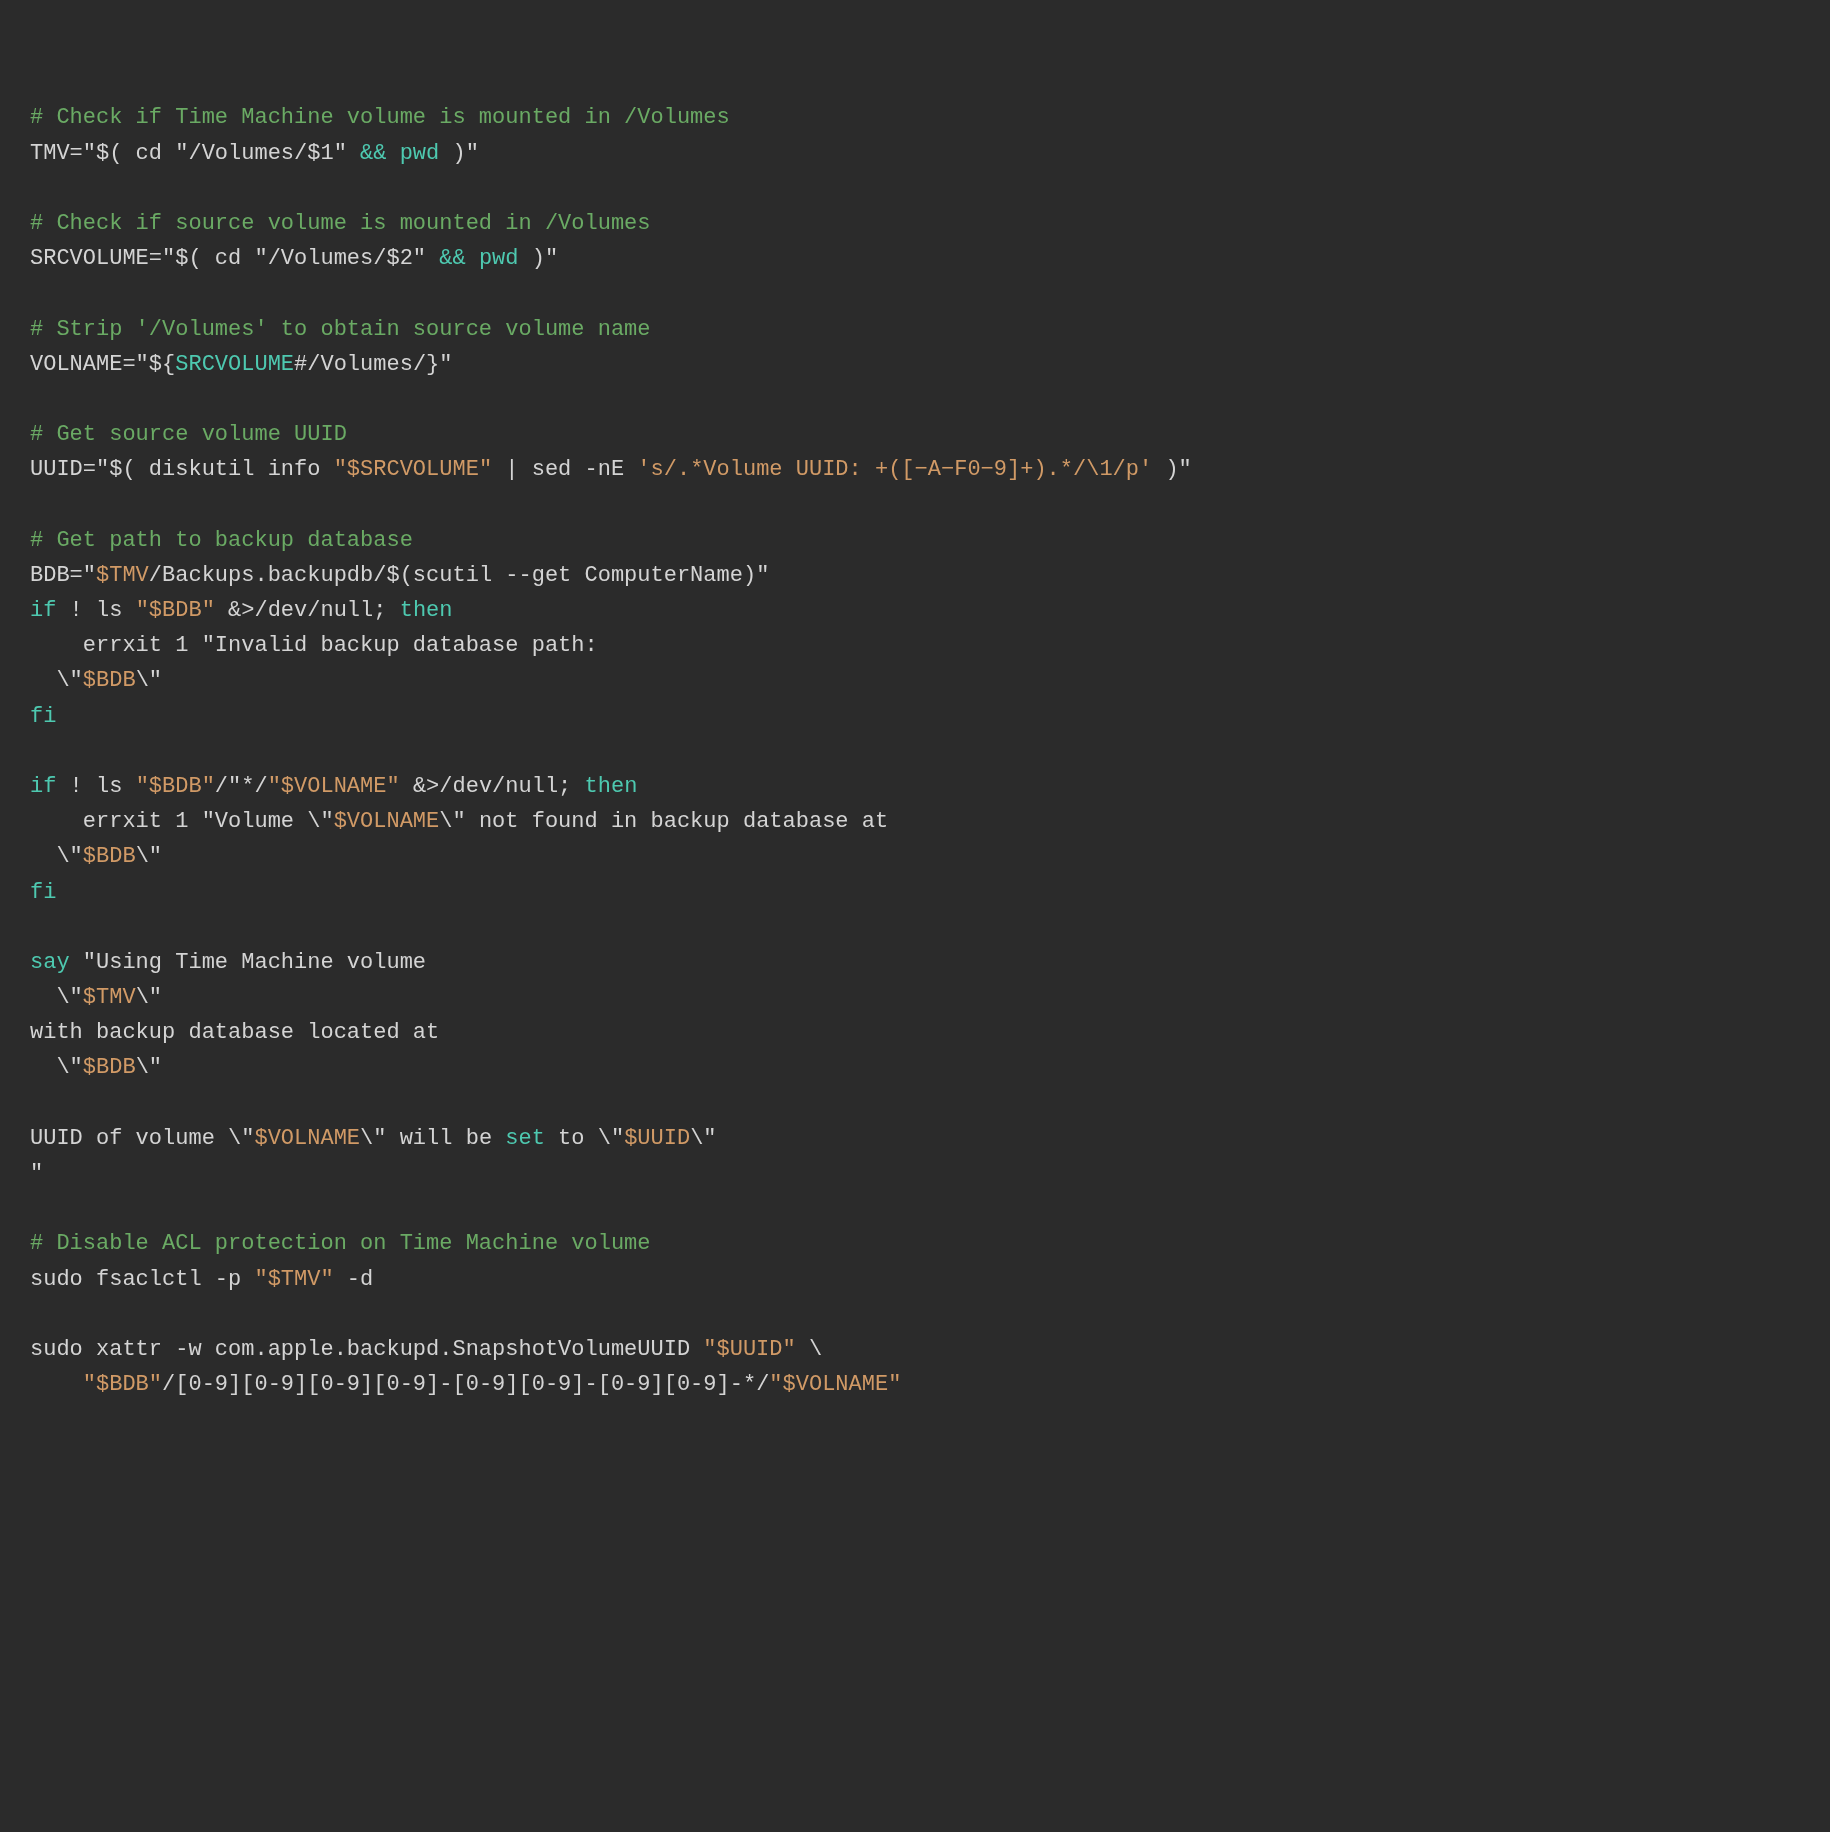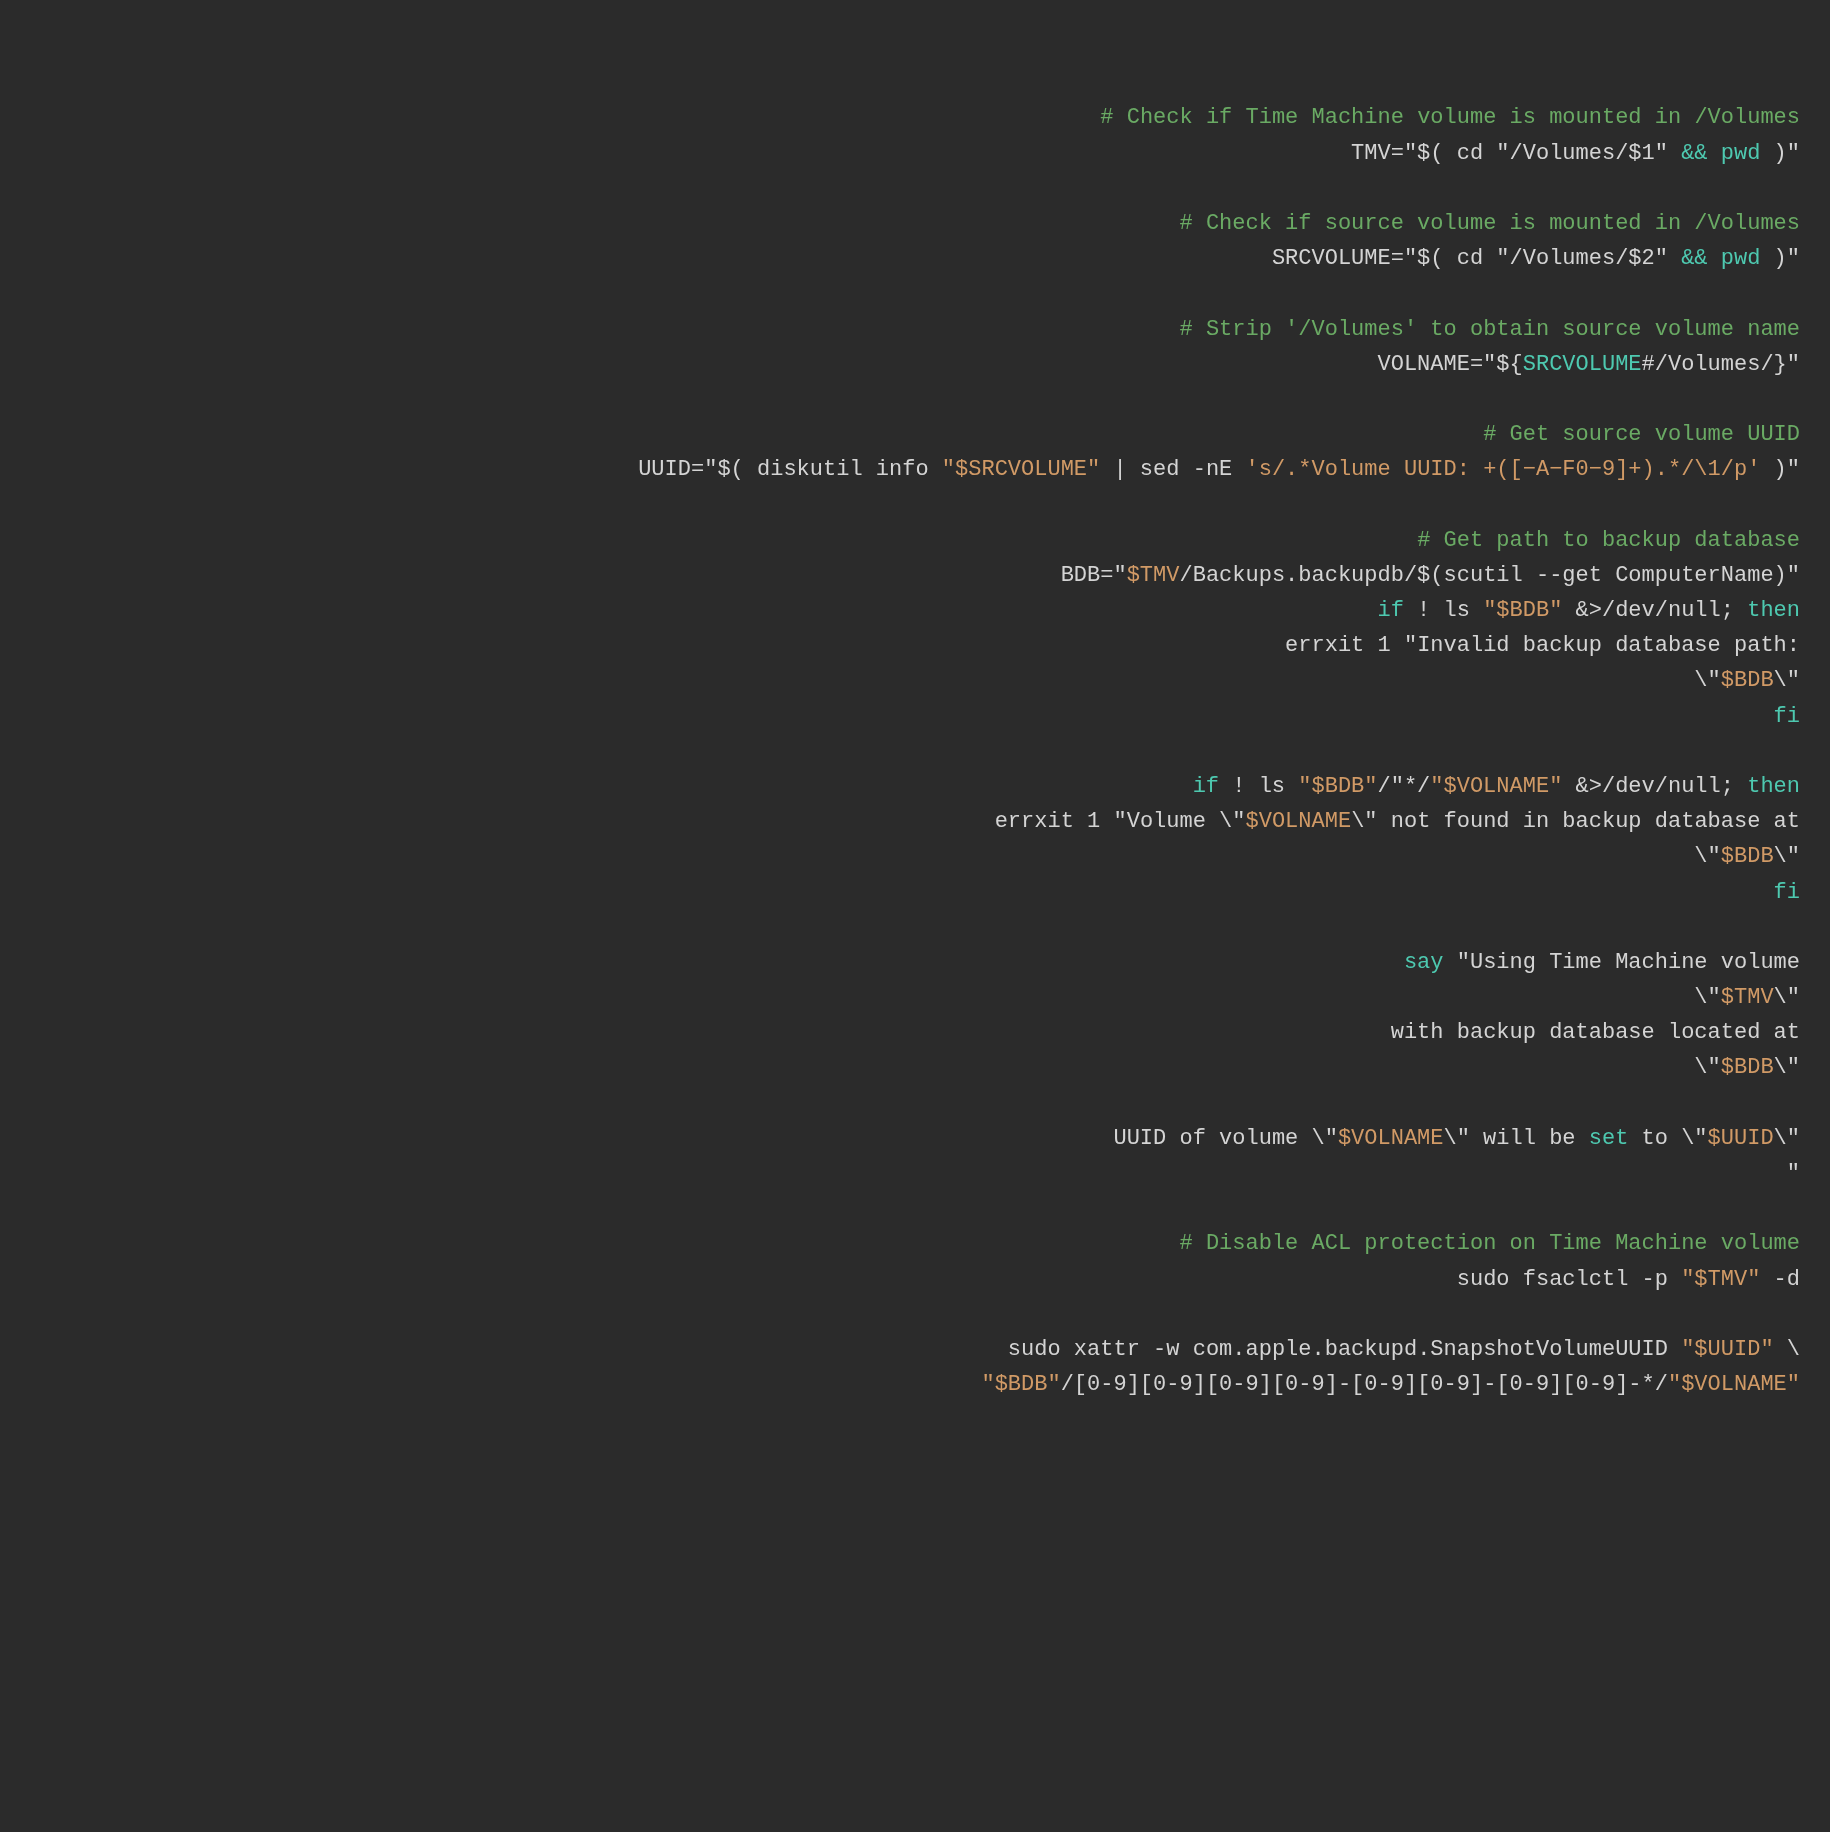--- a/index.html
+++ b/index.html
@@ -18,21 +18,20 @@
       min-height: 1832px;
     }
 
     .code-block {
       white-space: pre;
     }
 
     .line {
       display: block;
       min-height: 1.6em;
-      text-align: right;
     }
   </style>
 </head>
 <body>
 
 <div class="code-block">
   
 <div class="line"><span style="color: rgb(106, 170, 100);"># Check if Time Machine volume is mounted in /Volumes</span></div><div class="line"><span style="color: rgb(212, 212, 212);">TMV="$( cd "/Volumes/$1" </span><span style="color: rgb(78, 201, 176);">&amp;&amp;</span><span style="color: rgb(212, 212, 212);"> </span><span style="color: rgb(78, 201, 176);">pwd</span><span style="color: rgb(212, 212, 212);"> )"</span></div><div class="line">&nbsp;</div><div class="line"><span style="color: rgb(106, 170, 100);"># Check if source volume is mounted in /Volumes</span></div><div class="line"><span style="color: rgb(212, 212, 212);">SRCVOLUME="$( cd "/Volumes/$2" </span><span style="color: rgb(78, 201, 176);">&amp;&amp;</span><span style="color: rgb(212, 212, 212);"> </span><span style="color: rgb(78, 201, 176);">pwd</span><span style="color: rgb(212, 212, 212);"> )"</span></div><div class="line">&nbsp;</div><div class="line"><span style="color: rgb(106, 170, 100);"># Strip '/Volumes' to obtain source volume name</span></div><div class="line"><span style="color: rgb(212, 212, 212);">VOLNAME="${</span><span style="color: rgb(78, 201, 176);">SRCVOLUME</span><span style="color: rgb(212, 212, 212);">#/Volumes/}"</span></div><div class="line">&nbsp;</div><div class="line"><span style="color: rgb(106, 170, 100);"># Get source volume UUID</span></div><div class="line"><span style="color: rgb(212, 212, 212);">UUID="$( diskutil info </span><span style="color: rgb(209, 154, 102);">"$SRCVOLUME"</span><span style="color: rgb(212, 212, 212);"> | sed -nE </span><span style="color: rgb(209, 154, 102);">'s/.*Volume UUID: +([−A−F0−9]+).*/\1/p'</span><span style="color: rgb(212, 212, 212);"> )"</span></div><div class="line">&nbsp;</div><div class="line"><span style="color: rgb(106, 170, 100);"># Get path to backup database</span></div><div class="line"><span style="color: rgb(212, 212, 212);">BDB="</span><span style="color: rgb(209, 154, 102);">$TMV</span><span style="color: rgb(212, 212, 212);">/Backups.backupdb/$(scutil --get ComputerName)"</span></div><div class="line"><span style="color: rgb(78, 201, 176);">if</span><span style="color: rgb(212, 212, 212);"> ! ls </span><span style="color: rgb(209, 154, 102);">"$BDB"</span><span style="color: rgb(212, 212, 212);"> &amp;&gt;/dev/null; </span><span style="color: rgb(78, 201, 176);">then</span></div><div class="line"><span style="color: rgb(212, 212, 212);">    errxit 1 "Invalid backup database path:</span></div><div class="line"><span style="color: rgb(212, 212, 212);">  \"</span><span style="color: rgb(209, 154, 102);">$BDB</span><span style="color: rgb(212, 212, 212);">\"</span></div><div class="line"><span style="color: rgb(78, 201, 176);">fi</span></div><div class="line">&nbsp;</div><div class="line"><span style="color: rgb(78, 201, 176);">if</span><span style="color: rgb(212, 212, 212);"> ! ls </span><span style="color: rgb(209, 154, 102);">"$BDB"</span><span style="color: rgb(212, 212, 212);">/"*/</span><span style="color: rgb(209, 154, 102);">"$VOLNAME"</span><span style="color: rgb(212, 212, 212);"> &amp;&gt;/dev/null; </span><span style="color: rgb(78, 201, 176);">then</span></div><div class="line"><span style="color: rgb(212, 212, 212);">    errxit 1 "Volume \"</span><span style="color: rgb(209, 154, 102);">$VOLNAME</span><span style="color: rgb(212, 212, 212);">\" not found in backup database at</span></div><div class="line"><span style="color: rgb(212, 212, 212);">  \"</span><span style="color: rgb(209, 154, 102);">$BDB</span><span style="color: rgb(212, 212, 212);">\"</span></div><div class="line"><span style="color: rgb(78, 201, 176);">fi</span></div><div class="line">&nbsp;</div><div class="line"><span style="color: rgb(78, 201, 176);">say</span><span style="color: rgb(212, 212, 212);"> "Using Time Machine volume</span></div><div class="line"><span style="color: rgb(212, 212, 212);">  \"</span><span style="color: rgb(209, 154, 102);">$TMV</span><span style="color: rgb(212, 212, 212);">\"</span></div><div class="line"><span style="color: rgb(212, 212, 212);">with backup database located at</span></div><div class="line"><span style="color: rgb(212, 212, 212);">  \"</span><span style="color: rgb(209, 154, 102);">$BDB</span><span style="color: rgb(212, 212, 212);">\"</span></div><div class="line">&nbsp;</div><div class="line"><span style="color: rgb(212, 212, 212);">UUID of volume \"</span><span style="color: rgb(209, 154, 102);">$VOLNAME</span><span style="color: rgb(212, 212, 212);">\" will be </span><span style="color: rgb(78, 201, 176);">set</span><span style="color: rgb(212, 212, 212);"> to \"</span><span style="color: rgb(209, 154, 102);">$UUID</span><span style="color: rgb(212, 212, 212);">\"</span></div><div class="line"><span style="color: rgb(212, 212, 212);">"</span></div><div class="line">&nbsp;</div><div class="line"><span style="color: rgb(106, 170, 100);"># Disable ACL protection on Time Machine volume</span></div><div class="line"><span style="color: rgb(212, 212, 212);">sudo fsaclctl -p </span><span style="color: rgb(209, 154, 102);">"$TMV"</span><span style="color: rgb(212, 212, 212);"> -d</span></div><div class="line">&nbsp;</div><div class="line"><span style="color: rgb(212, 212, 212);">sudo xattr -w com.apple.backupd.SnapshotVolumeUUID </span><span style="color: rgb(209, 154, 102);">"$UUID"</span><span style="color: rgb(212, 212, 212);"> \</span></div><div class="line"><span style="color: rgb(212, 212, 212);">    </span><span style="color: rgb(209, 154, 102);">"$BDB"</span><span style="color: rgb(212, 212, 212);">/[0-9][0-9][0-9][0-9]-[0-9][0-9]-[0-9][0-9]-*/</span><span style="color: rgb(209, 154, 102);">"$VOLNAME"</span></div></div>
 
 </body></html>

